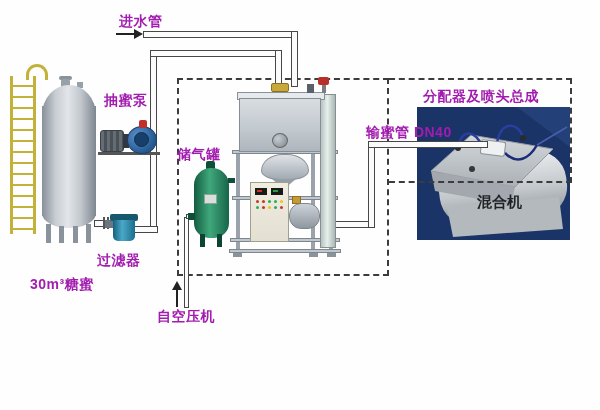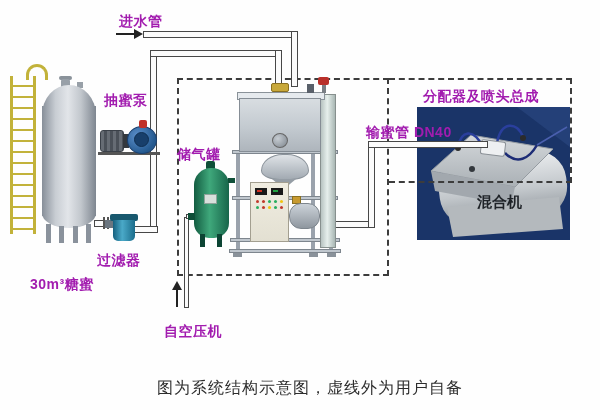--- a/index.html
+++ b/index.html
@@ -167,17 +167,16 @@
   <div class="eq" style="left:309px;top:253px;width:9px;height:4px;background:#8a929a;"></div>
   <div class="eq" style="left:327px;top:253px;width:9px;height:4px;background:#8a929a;"></div>
 
   <div class="lbl" style="left:119px;top:13px;">进水管</div>
   <div class="lbl" style="left:104px;top:92px;">抽蜜泵</div>
   <div class="lbl" style="left:177px;top:146px;">储气罐</div>
   <div class="lbl" style="left:366px;top:124px;text-align:center;">输蜜管 DN40</div>
   <div class="lbl" style="left:423px;top:88px;">分配器及喷头总成</div>
   <div class="lbl" style="left:30px;top:252px;margin-top:24px;">30m³糖蜜</div>
   <div class="lbl" style="left:97px;top:252px;">过滤器</div>
-  <div class="lbl" style="left:157px;top:323px;margin-left:7px;">自空压机</div>
+  <div class="lbl" style="left:157px;top:308px;">自空压机</div>
 
-  <div class="caption">图为系统结构示意图，虚线外为用户自备</div>
 
 </div>
 
 </body></html>

